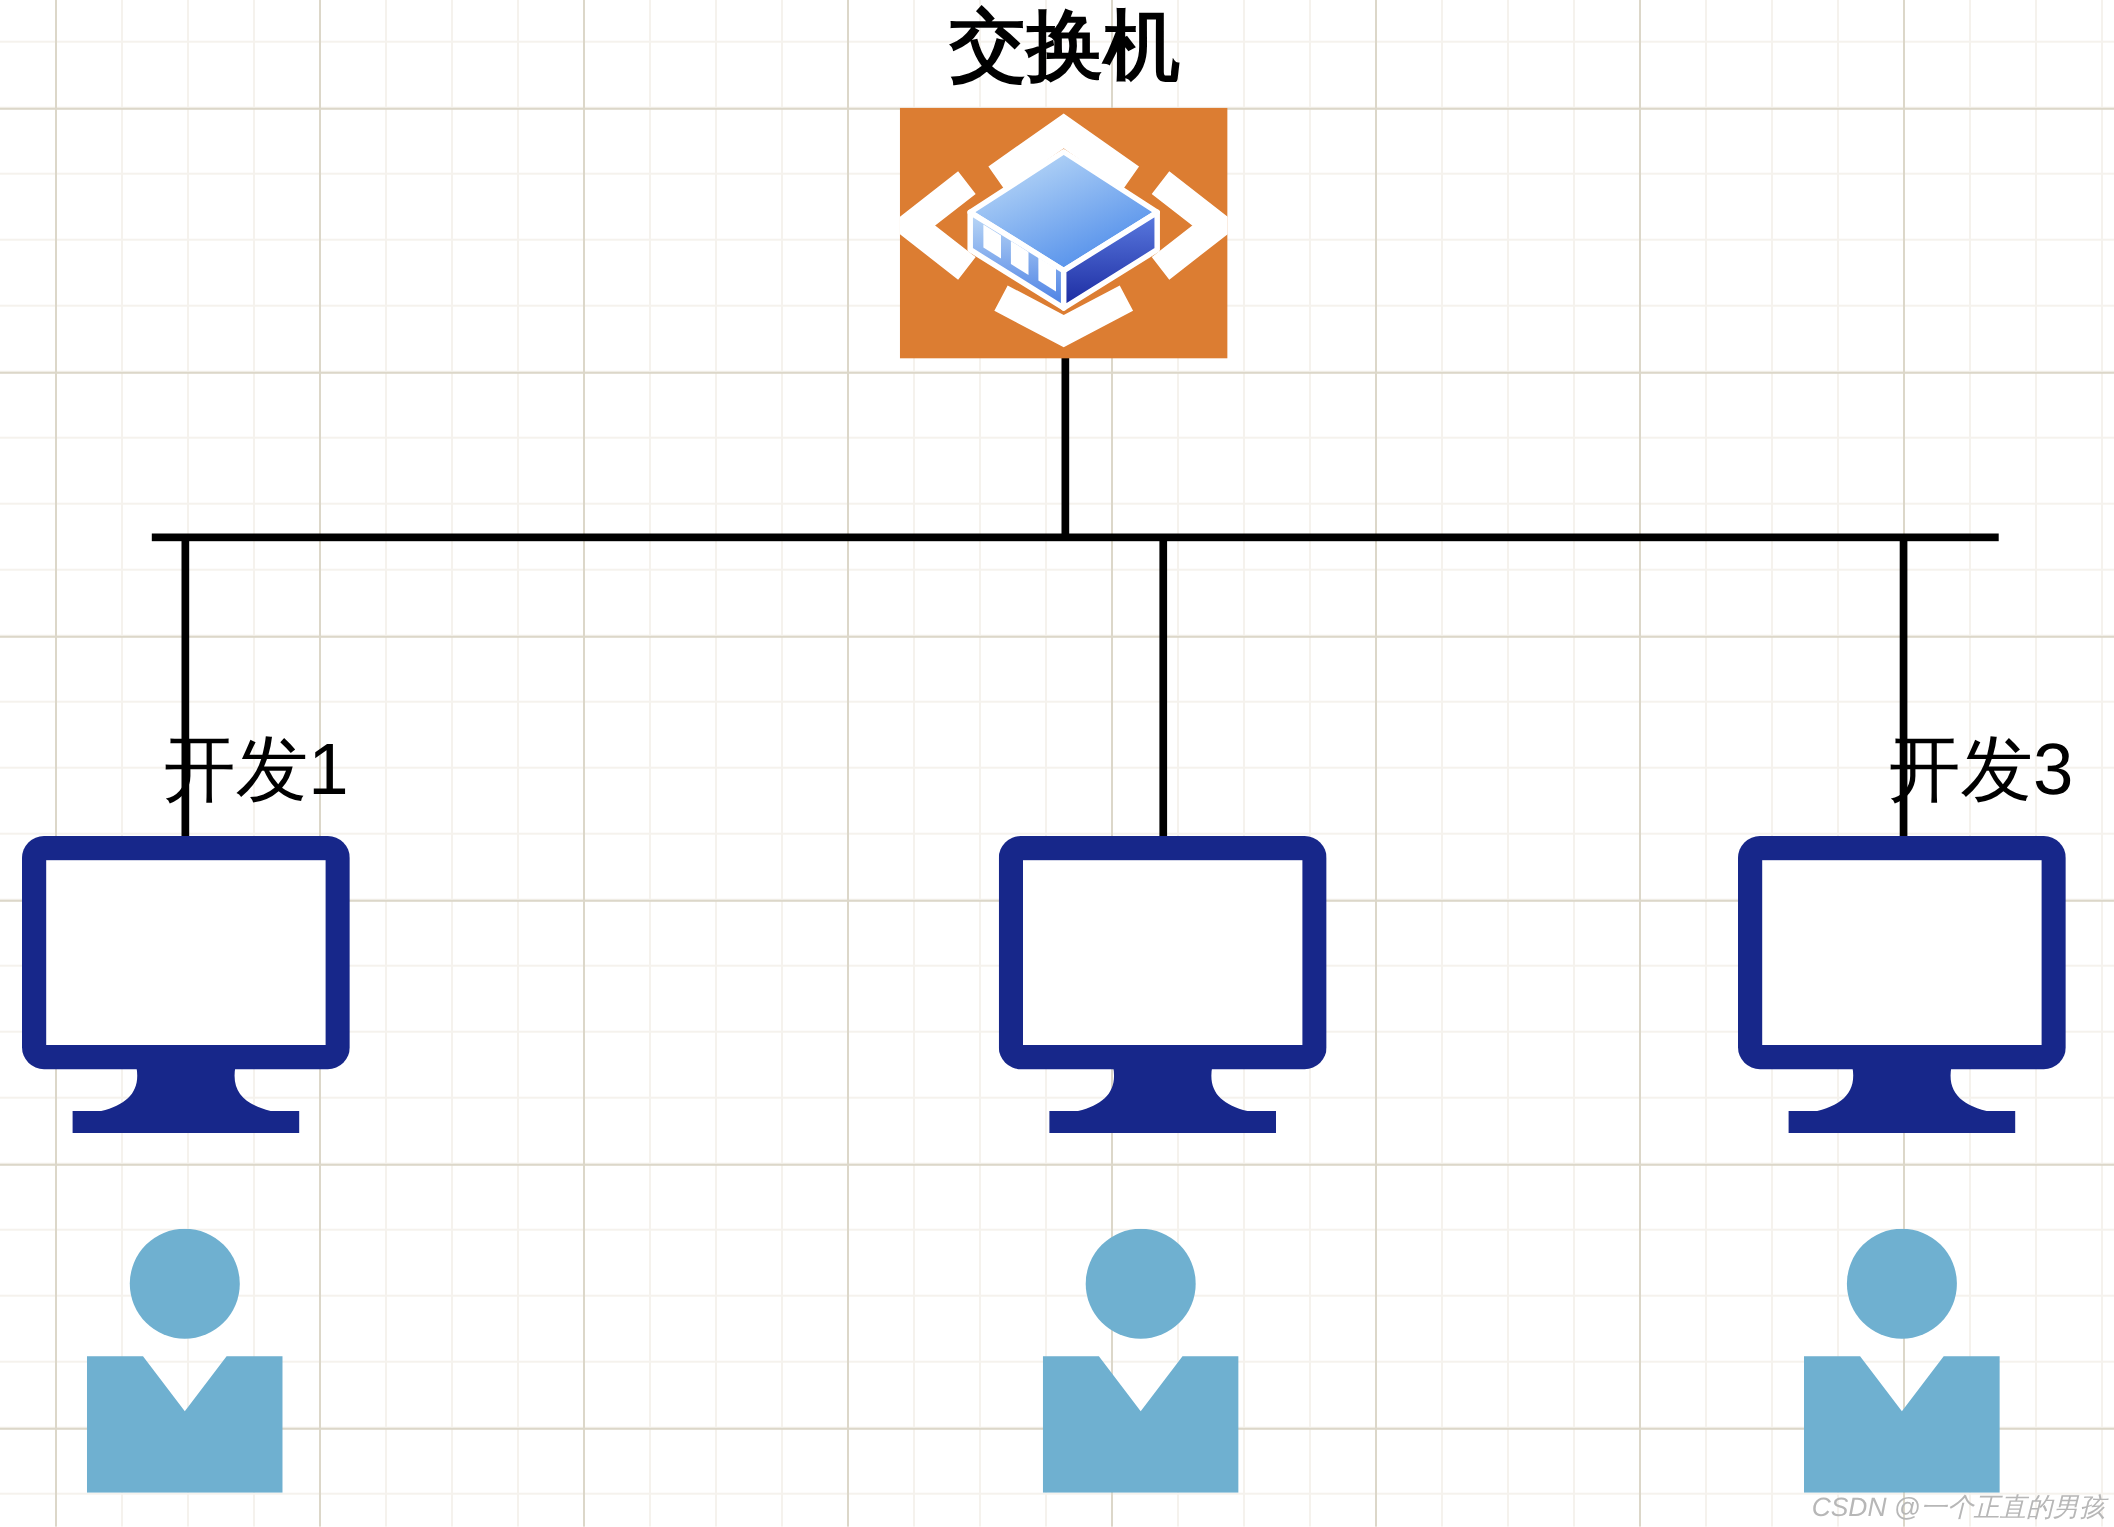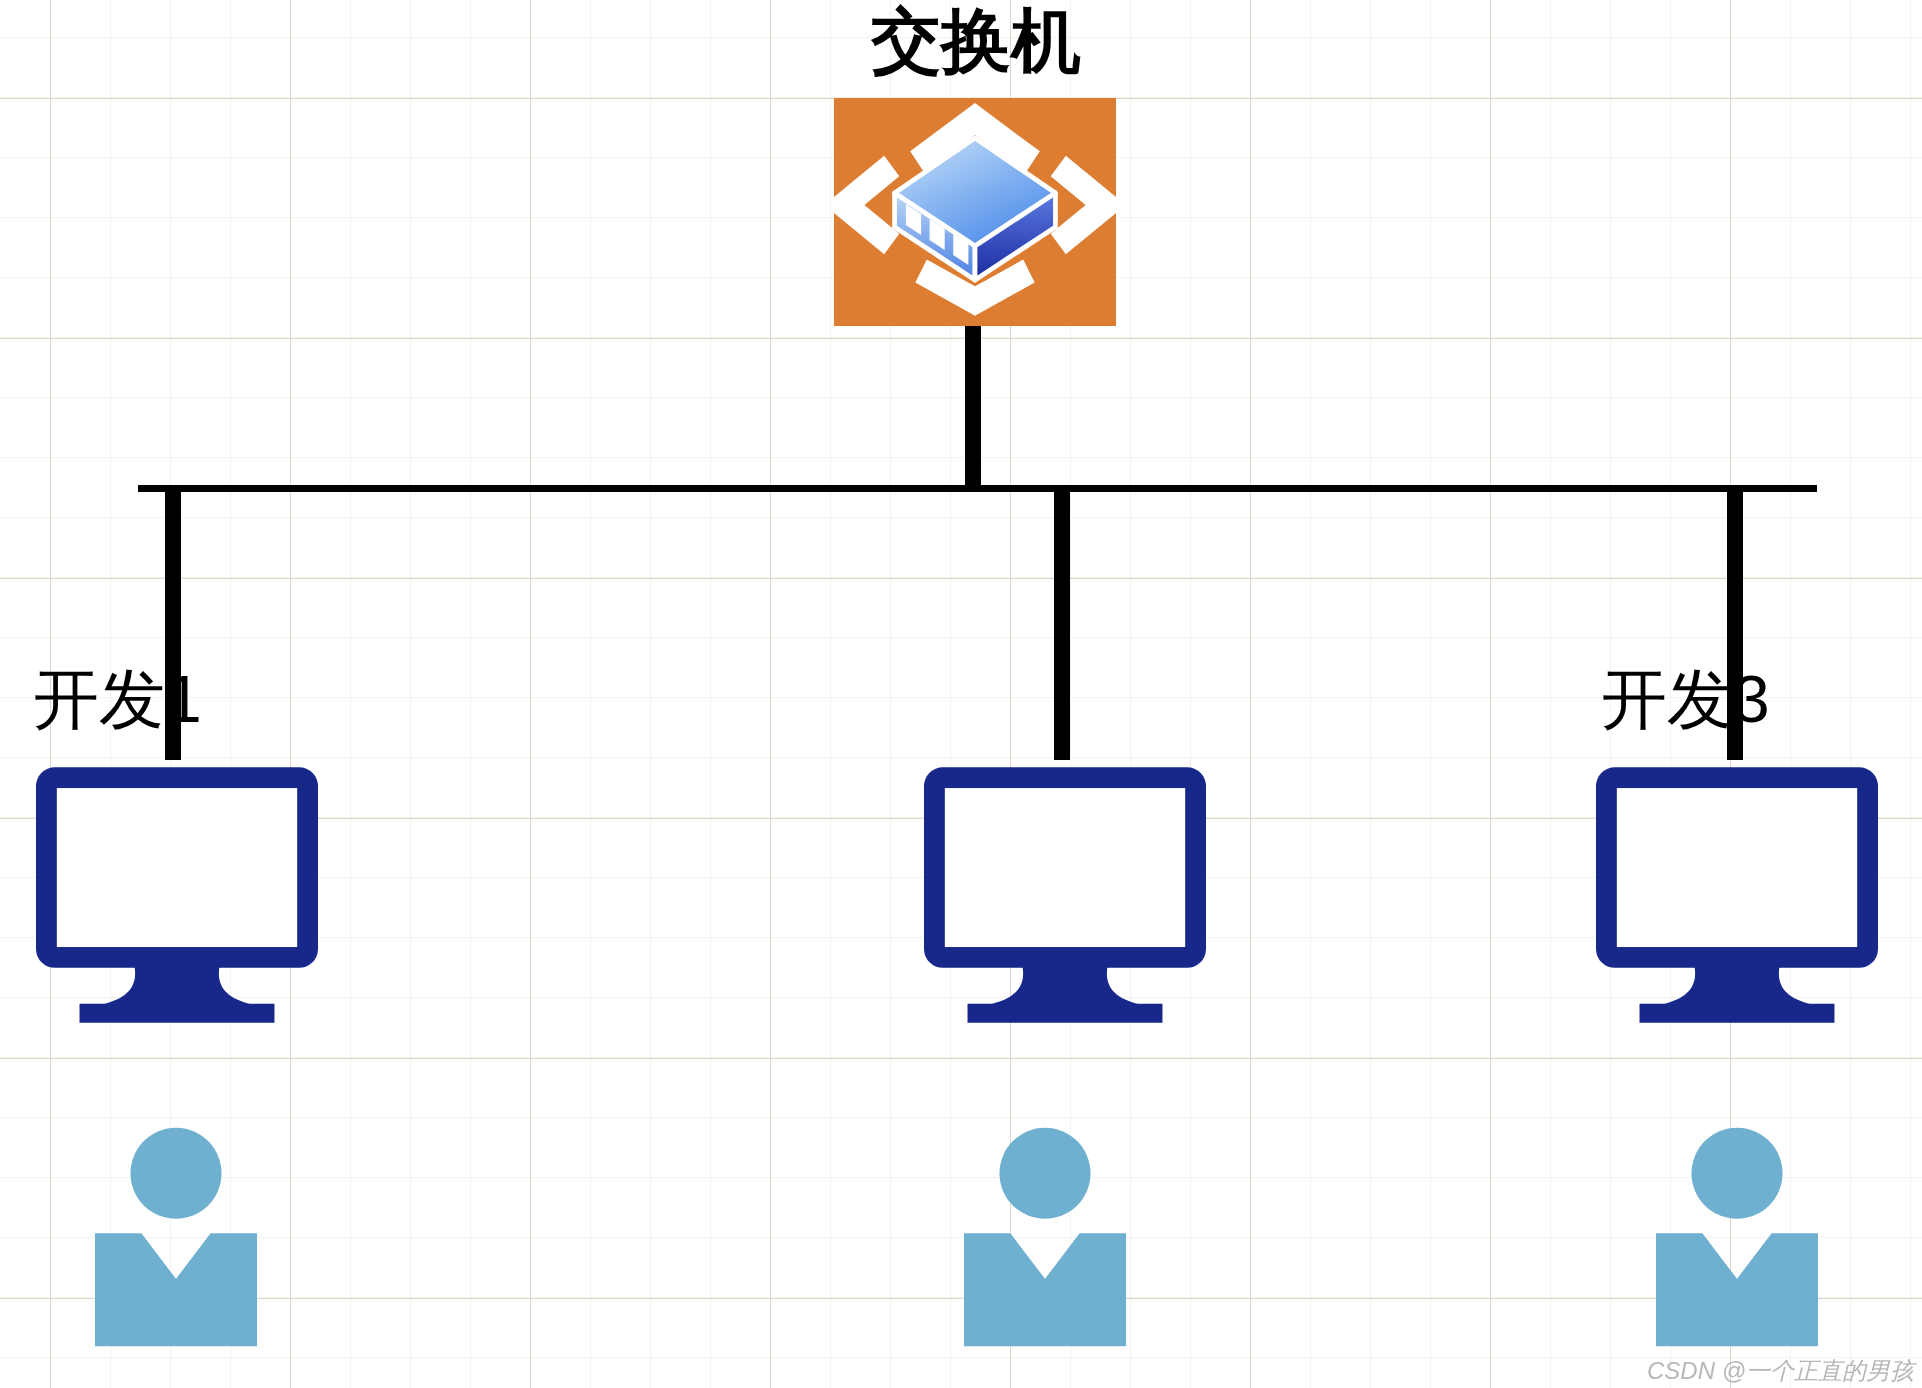--- a/index.html
+++ b/index.html
@@ -20,30 +20,30 @@
     font-family:"Liberation Sans","DejaVu Sans",sans-serif;
     background-color:#ffffff;
     background-image:
       linear-gradient(to bottom, var(--grid-major) 1.5px, transparent 1.5px),
       linear-gradient(to right,  var(--grid-major) 1.5px, transparent 1.5px),
       linear-gradient(to bottom, var(--grid-minor) 1.5px, transparent 1.5px),
       linear-gradient(to right,  var(--grid-minor) 1.5px, transparent 1.5px);
     background-size:240px 240px,240px 240px,60px 60px,60px 60px;
     background-position:0 98px,50px 0,0 37px,50px 0;
   }
-  .abs{position:absolute;padding-left:16px;}
+  .abs{position:absolute;}
   .title{
     left:710px;top:3px;width:516px;height:76px;
     font-size:70px;line-height:76px;font-weight:600;
     color:#000;text-align:center;white-space:nowrap;
   }
   .node-label{
     top:664px;width:300px;height:70px;
     font-size:66px;line-height:70px;font-weight:500;
-    color:#000;text-align:left;white-space:nowrap;
+    color:#000;text-align:right;white-space:nowrap;
   }
   .line{background:var(--line);}
   .vline{width:7px;}
   .hline{height:7px;}
   .switch-icon{left:818px;top:98px;width:298px;height:228px;}
   .monitor{top:760px;width:298px;height:270px;}
   .person{top:1117px;width:178px;height:240px;}
   .monitor-fill{fill:var(--monitor);}
   .person-fill{fill:var(--person);}
   .orange-fill{fill:var(--orange);}

